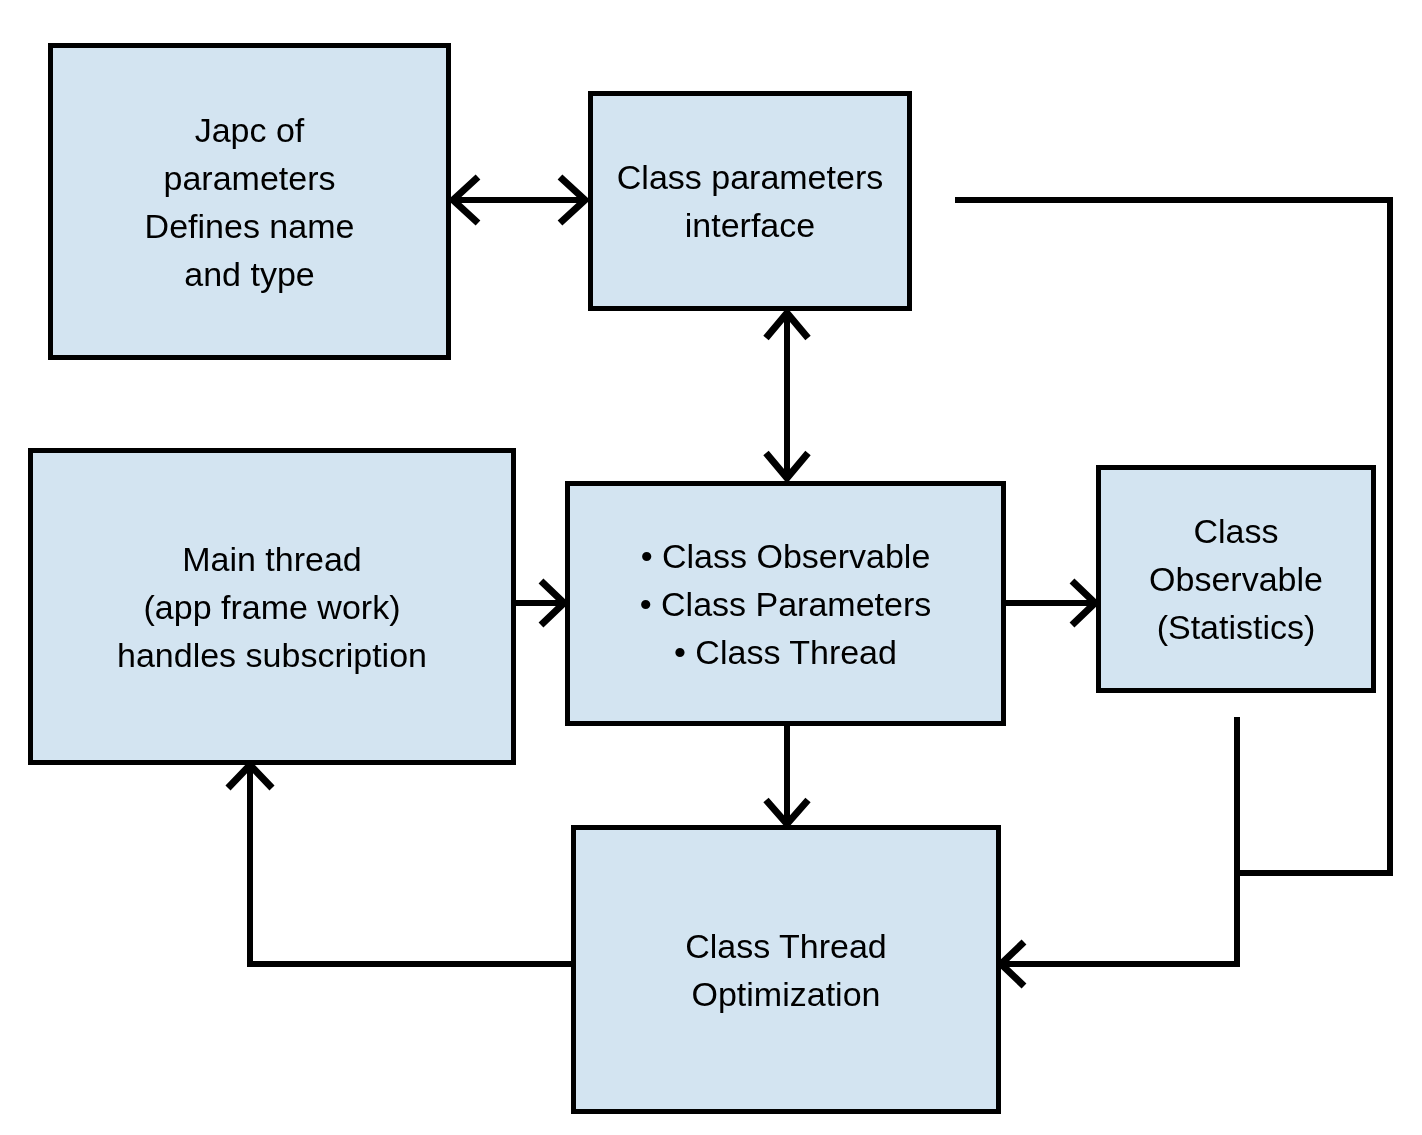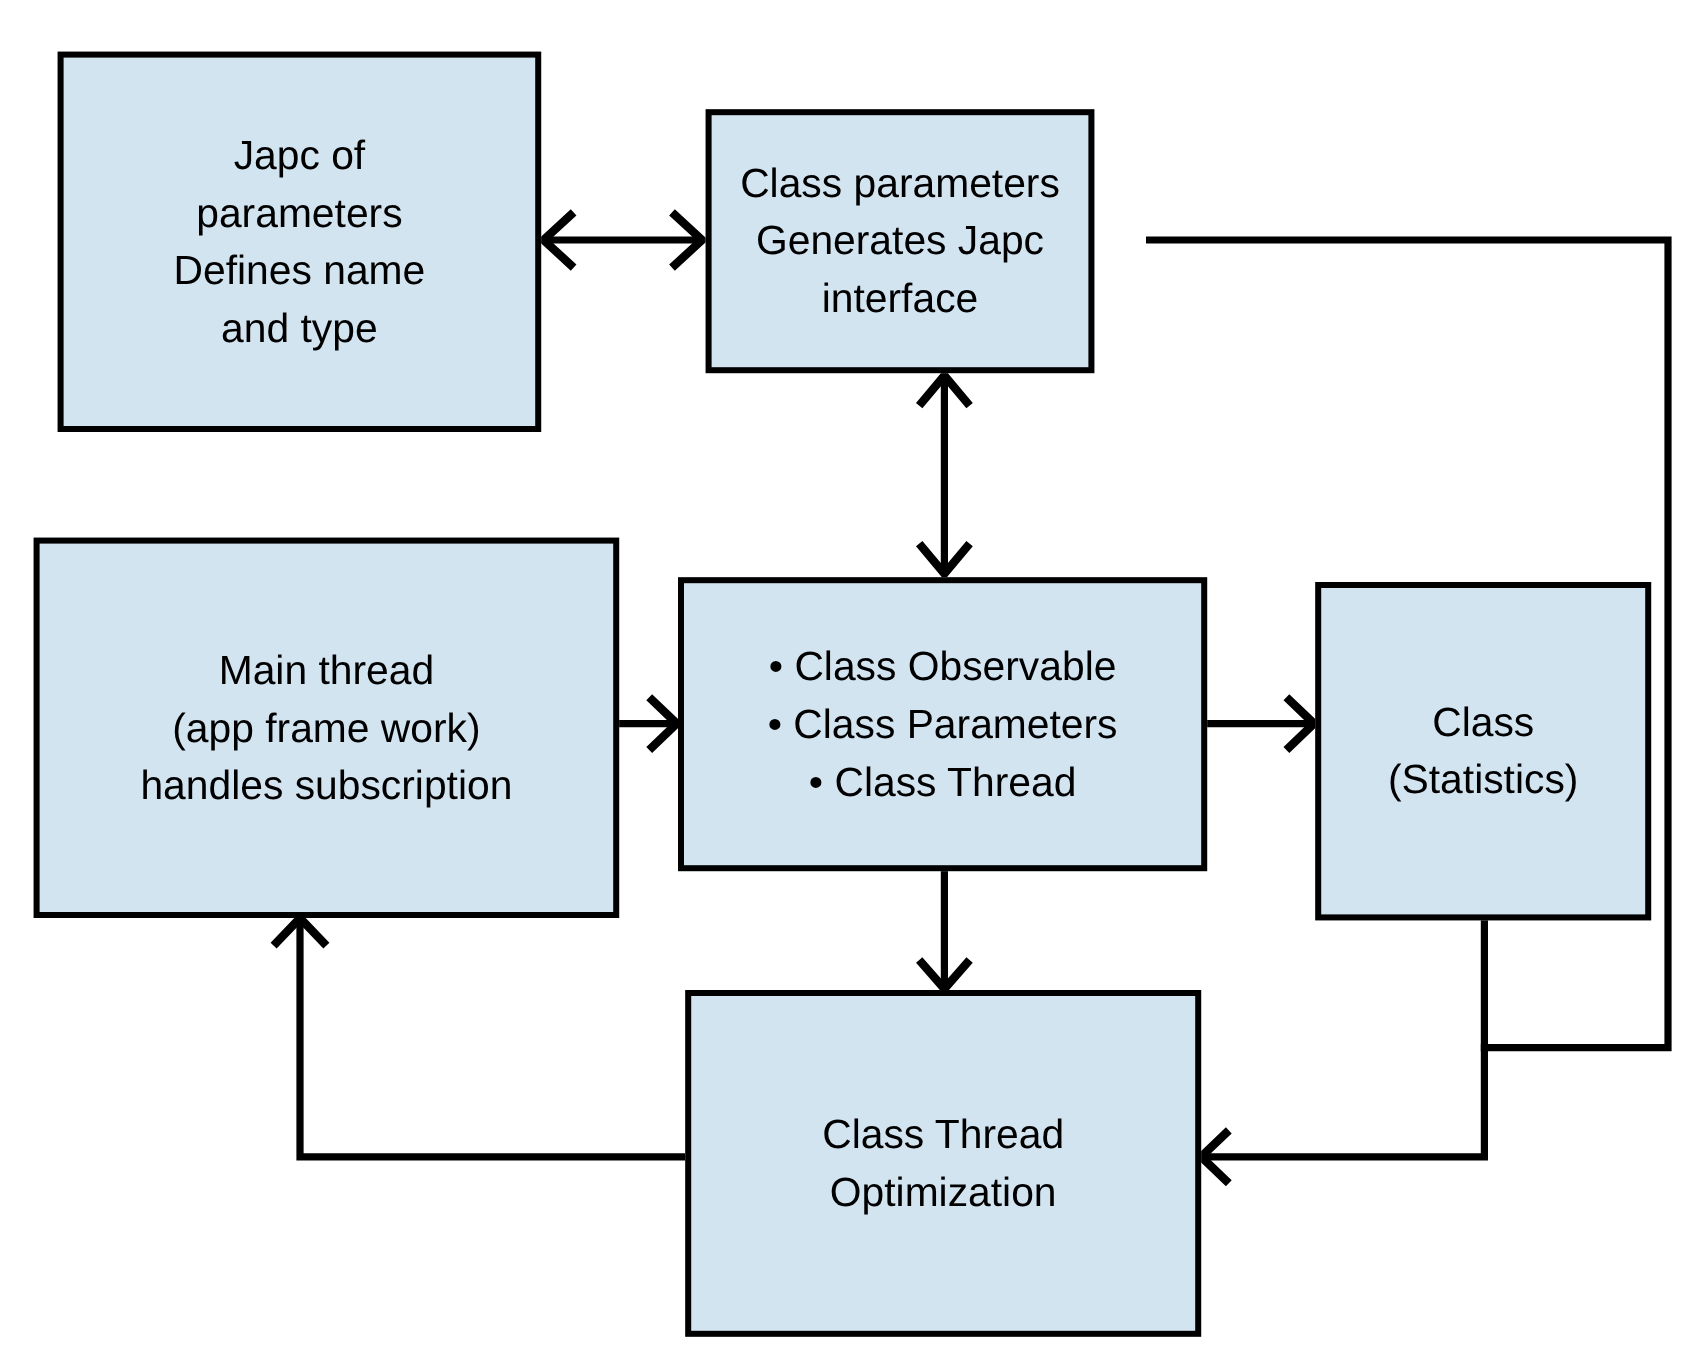--- a/index.html
+++ b/index.html
@@ -101,44 +101,44 @@
       <span class="ln">Japc of</span>
       <span class="ln">parameters</span>
       <span class="ln">Defines name</span>
       <span class="ln">and type</span>
     </div>
   </div>
 
   <div class="box" style="left:588px; top:91px; width:324px; height:220px;">
     <div>
       <span class="ln">Class parameters</span>
-      <span class="ln">Generates Japc</span>
       <span class="ln">interface</span>
     </div>
   </div>
 
   <div class="box" style="left:565px; top:481px; width:441px; height:245px;">
     <div>
       <span class="ln">• Class Observable</span>
       <span class="ln">• Class Parameters</span>
       <span class="ln">• Class Thread</span>
     </div>
   </div>
 
   <div class="box" style="left:28px; top:448px; width:488px; height:317px;">
     <div>
       <span class="ln">Main thread</span>
       <span class="ln">(app frame work)</span>
       <span class="ln">handles subscription</span>
     </div>
   </div>
 
-  <div class="box" style="left:1096px; top:485px; width:280px; height:282px;">
+  <div class="box" style="left:1096px; top:465px; width:280px; height:228px;">
     <div>
       <span class="ln">Class</span>
+      <span class="ln">Observable</span>
       <span class="ln">(Statistics)</span>
     </div>
   </div>
 
   <div class="box" style="left:571px; top:825px; width:430px; height:289px;">
     <div>
       <span class="ln">Class Thread</span>
       <span class="ln">Optimization</span>
     </div>
   </div>

